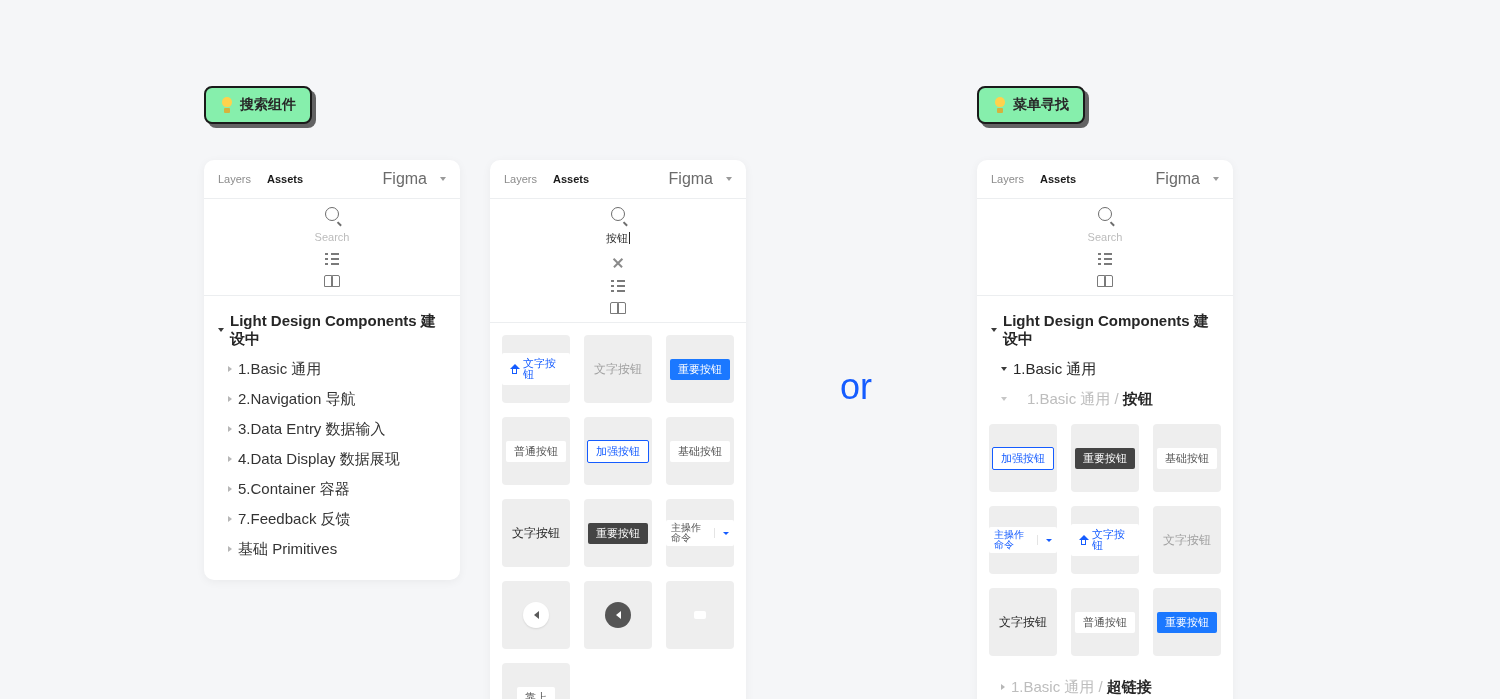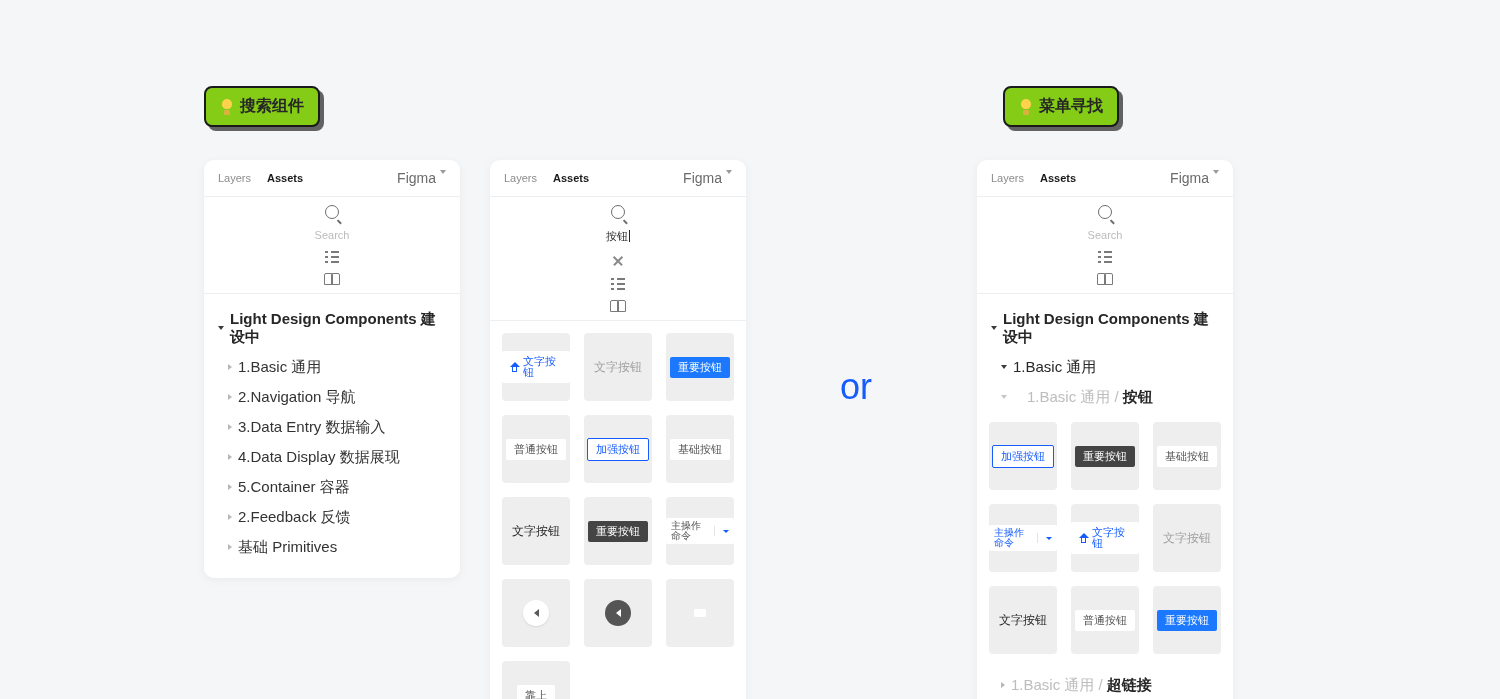--- a/index.html
+++ b/index.html
@@ -24,29 +24,29 @@
   }
   .canvas {
     position: relative;
     width: 1500px;
     height: 699px;
   }
 
   
   .callout {
     position: absolute;
-    background: #84cc16;
+    background: #86efac;
     border: 2px solid #1a1a1a;
     border-radius: 8px;
     padding: 8px 14px;
     display: flex;
     align-items: center;
     gap: 6px;
     font-weight: 600;
-    font-size: 16px;
+    font-size: 14px;
     box-shadow: 4px 4px 0 rgba(0,0,0,0.6);
   }
   .callout .bulb {
     width: 14px; height: 18px;
     display: inline-block;
     position: relative;
   }
   .callout .bulb::before {
     content:"";
     position:absolute;
@@ -77,21 +77,21 @@
     display: flex;
     align-items: center;
     padding: 10px 14px 10px 14px;
     font-size: 11px;
     border-bottom: 1px solid #eceef0;
   }
   .tabs { display:flex; gap:16px; }
   .tab-inactive { color:#8c8c8c; font-weight:500; }
   .tab-active { color:#1a1a1a; font-weight:700; }
   .spacer { flex:1; }
-  .team-sel { display:flex; align-items:flex-start; gap:4px; color:#6b6b6b; font-size:14px; }
+  .team-sel { display:flex; align-items:center; gap:13px; color:#6b6b6b; font-size:16px; }
   .chev-down {
     width:0; height:0; display:inline-block;
     border-left:3.5px solid transparent;
     border-right:3.5px solid transparent;
     border-top:4px solid #9a9a9a;
   }
 
   .search-row {
     display:flex; align-items:center; gap:10px;
     padding: 8px 14px;
@@ -236,21 +236,21 @@
 </head>
 <body>
 
 <div class="canvas">
 
   <div class="callout" style="left:204px; top:86px;">
     <span class="bulb"></span>
     <span>搜索组件</span>
   </div>
 
-  <div class="callout" style="left:1003px; top:86px;font-family:Liberation Serif, serif;">
+  <div class="callout" style="left:977px; top:86px;font-family:Liberation Serif, serif;">
     <span class="bulb"></span>
     <span>菜单寻找</span>
   </div>
 
   <div class="panel" style="left:204px; top:160px; width:256px;">
     <div class="panel-header">
       <div class="tabs">
         <span class="tab-inactive">Layers</span>
         <span class="tab-active">Assets</span>
       </div>
@@ -286,21 +286,21 @@
       <div class="tree-row child">
         <span class="caret right"></span>
         <span>4.Data Display 数据展现</span>
       </div>
       <div class="tree-row child">
         <span class="caret right"></span>
         <span>5.Container 容器</span>
       </div>
       <div class="tree-row child">
         <span class="caret right"></span>
-        <span>2.Feedback 反馈</span>
+        <span>7.Feedback 反馈</span>
       </div>
       <div class="tree-row child">
         <span class="caret right"></span>
         <span>基础 Primitives</span>
       </div>
     </div>
   </div>
 
   <div class="panel" style="left:490px; top:160px; width:256px;">
     <div class="panel-header">

